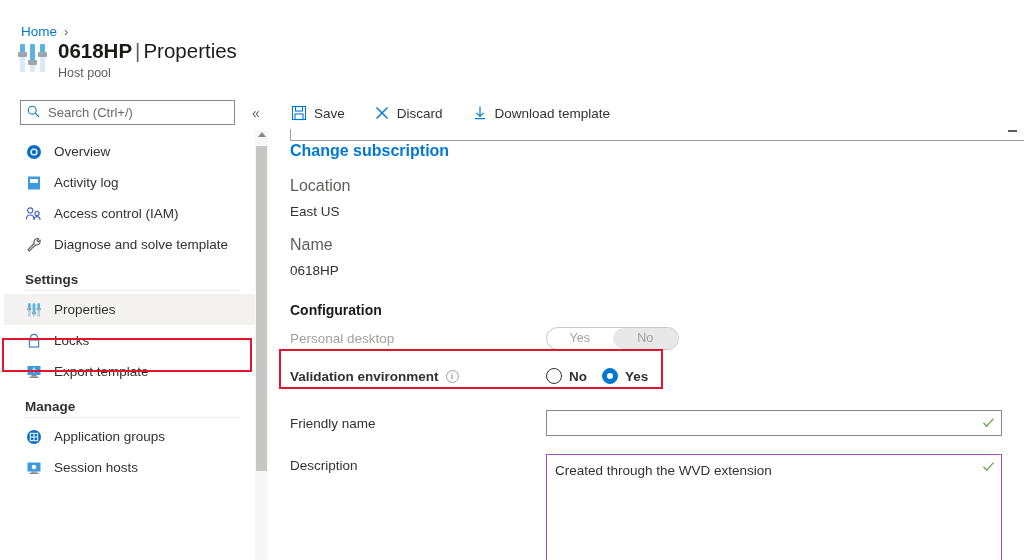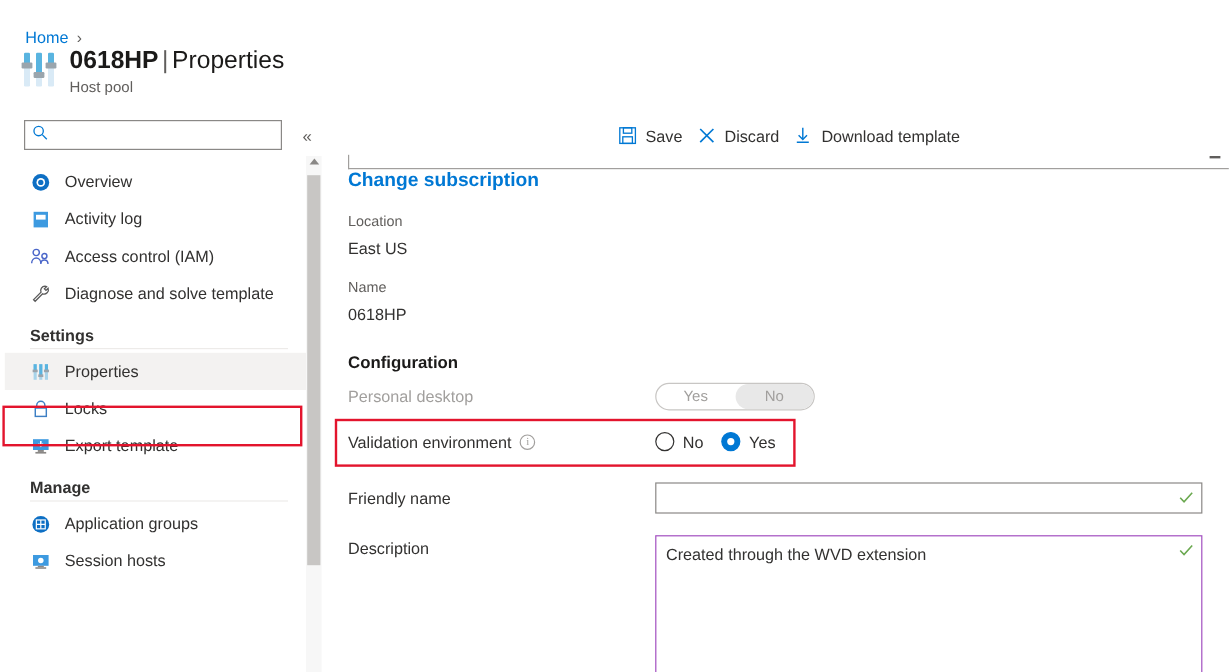--- a/index.html
+++ b/index.html
@@ -198,22 +198,21 @@
     left: 268px; top: 96px;
     right: 0; bottom: 0;
     background: #ffffff;
     border-left: 1px solid #ffffff;
   }
   .cmdbar {
     display: flex;
     align-items: center;
     height: 34px;
     padding-left: 22px;
-    gap: 12px;
-    justify-content: center;
+    gap: 29px;
   }
   .cmd {
     display: flex;
     align-items: center;
     gap: 7px;
     font-size: 13.5px;
     color: #323130;
     cursor: pointer;
   }
   .cmd svg { display: block; }
@@ -241,21 +240,21 @@
     right: 8px;
   }
   .link-blue {
     color: #0078d4;
     font-size: 16px;
     font-weight: bold;
     cursor: pointer;
     display: inline-block;
   }
   .ro-label {
-    font-size: 12px;
+    font-size: 16px;
     color: #605e5c;
     margin-top: 17px;
   }
   .ro-value {
     font-size: 13.5px;
     color: #323130;
     margin-top: 9px;
   }
   .section-title {
     font-size: 14px;
@@ -426,20 +425,21 @@
   <div class="sidebar">
 
     <div class="search-row">
       <div class="search-box">
         <span>
           <svg width="13" height="13" viewBox="0 0 13 13">
             <circle cx="5.2" cy="5.2" r="3.9" fill="none" stroke="#0078d4" stroke-width="1.1"></circle>
             <line x1="8.2" y1="8.2" x2="12" y2="12" stroke="#0078d4" stroke-width="1.1"></line>
           </svg>
         </span>
+        <input type="text" placeholder="Search (Ctrl+/)" style="">
       </div>
       <span class="collapse-btn">«</span>
     </div>
 
     <div class="nav-list">
 
       <div class="nav-item">
         <span class="nav-icon">
           <svg width="16" height="16" viewBox="0 0 16 16">
             <circle cx="8" cy="8" r="7" fill="#0d6fc4"></circle>
@@ -614,21 +614,21 @@
         <div class="field-label disabled">
           <span>Personal desktop</span>
         </div>
         <div class="pill-toggle">
           <div class="pill-seg">Yes</div>
           <div class="pill-seg on">No</div>
         </div>
       </div>
 
       
-      <div class="field-row" style="">
+      <div class="field-row" style="font-weight:bold;">
         <div class="field-label">
           <span>Validation environment</span>
           <span class="info-icon">i</span>
         </div>
         <div class="radio-group">
           <div class="radio">
             <span class="dot"></span>
             <span>No</span>
           </div>
           <div class="radio checked">

